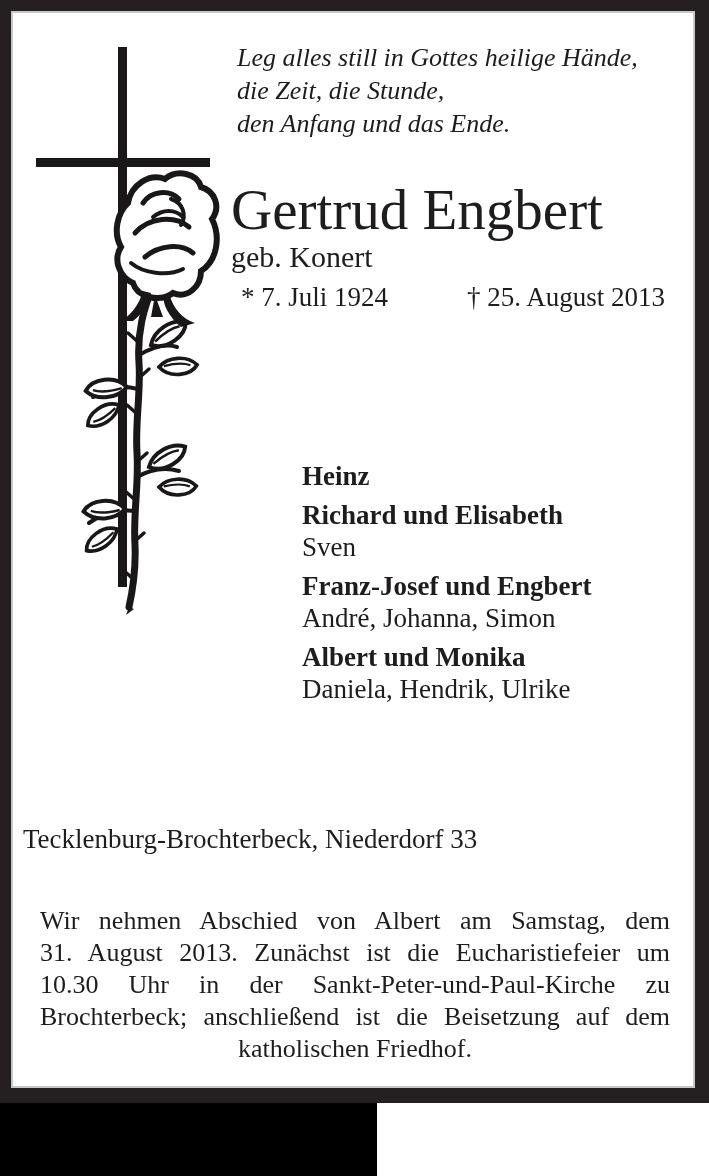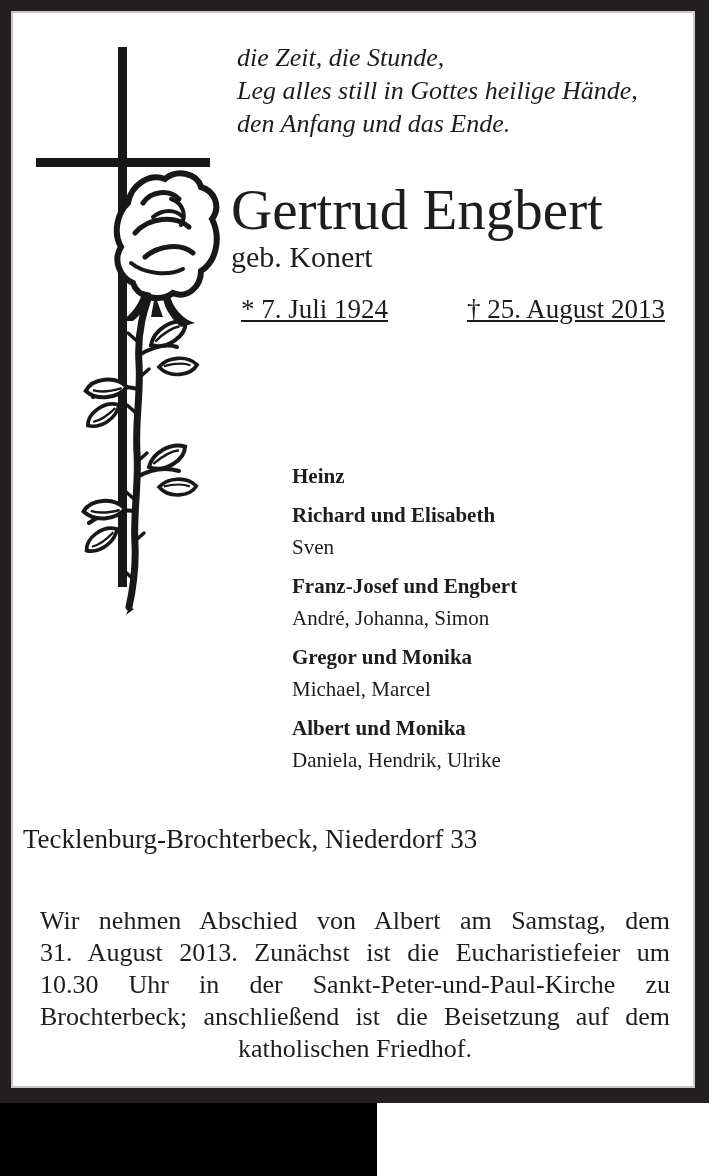--- a/index.html
+++ b/index.html
@@ -61,37 +61,36 @@
   }
   .maiden-name {
     font-size: 30px;
     line-height: 32px;
     margin-top: 0;
   }
   .dates-row {
     display: flex;
     justify-content: space-between;
     padding: 0 10px;
-    margin-top: 20px;
+    margin-top: 8px;
     font-size: 27px;
     line-height: 32px;
     white-space: nowrap;
-    text-decoration: underline;
   }
   .farewell {
     position: absolute;
     left: 279px; top: 349px;
     font-size: 26px;
     line-height: 33px;
     white-space: nowrap;
   }
   .mourners {
     position: absolute;
-    left: 279px; top: 447px;
-    font-size: 21px;
+    left: 289px; top: 447px;
+    font-size: 27px;
     line-height: 32px;
     white-space: nowrap;
   }
   .mourner-group { margin-bottom: 7px; }
   .mourner-parents { font-weight: 700; }
   .address {
     position: absolute;
     left: 10px; top: 810px;
     font-size: 27px;
     line-height: 32px;
@@ -172,22 +171,22 @@
         </g>
         <g fill="#1a1718">
           <path d="M112 250 C108 264 100 274 90 280 L102 280 C112 272 118 262 120 252 Z"></path>
           <path d="M138 252 C142 268 152 278 164 282 L150 286 C138 276 132 264 132 254 Z"></path>
           <path d="M124 254 L120 276 L132 276 Z"></path>
         </g>
       </g>
     </svg>
 
     <div class="quote">
+      <div>Leg alles still in Gottes heilige Hände,</div>
       <div>die Zeit, die Stunde,</div>
-      <div>Leg alles still in Gottes heilige Hände,</div>
       <div>den Anfang und das Ende.</div>
     </div>
 
     <div class="header">
       <div class="deceased-name">Gertrud Engbert</div>
       <div class="maiden-name">geb. Konert</div>
       <div class="dates-row">
         <span>* 7. Juli 1924</span>
         <span>† 25. August 2013</span>
       </div>
@@ -200,24 +199,20 @@
       </div>
       <div class="mourner-group">
         <div class="mourner-parents">Richard und Elisabeth</div>
         <div class="mourner-children">Sven</div>
       </div>
       <div class="mourner-group">
         <div class="mourner-parents">Franz-Josef und Engbert</div>
         <div class="mourner-children">André, Johanna, Simon</div>
       </div>
       <div class="mourner-group">
-        <div class="mourner-parents">Gregor und Monika</div>
-        <div class="mourner-children">Michael, Marcel</div>
-      </div>
-      <div class="mourner-group">
         <div class="mourner-parents">Albert und Monika</div>
         <div class="mourner-children">Daniela, Hendrik, Ulrike</div>
       </div>
     </div>
 
     <div class="address">Tecklenburg-Brochterbeck, Niederdorf 33</div>
 
     <div class="announcement">
       <div class="just">Wir nehmen Abschied von Albert am Samstag, dem</div>
       <div class="just">31. August 2013. Zunächst ist die Eucharistiefeier um</div>

